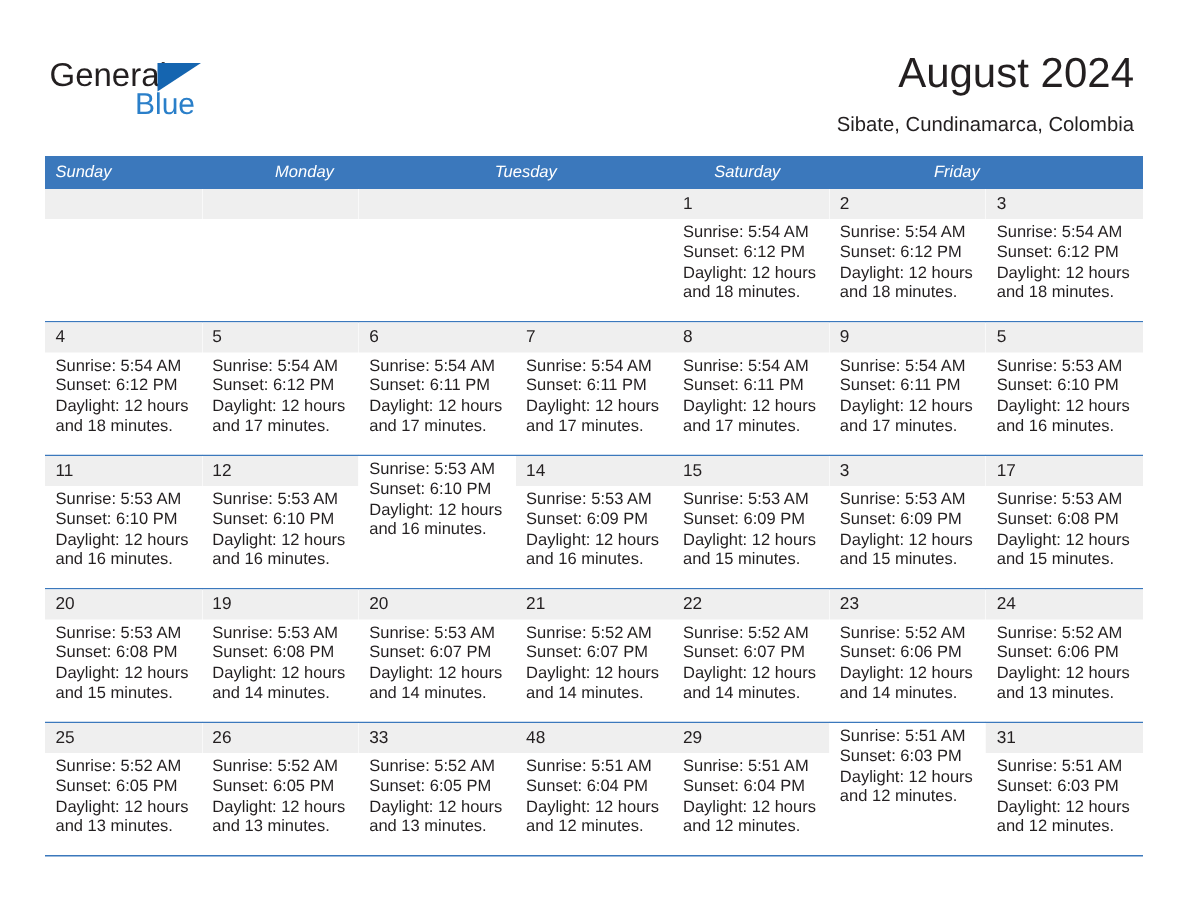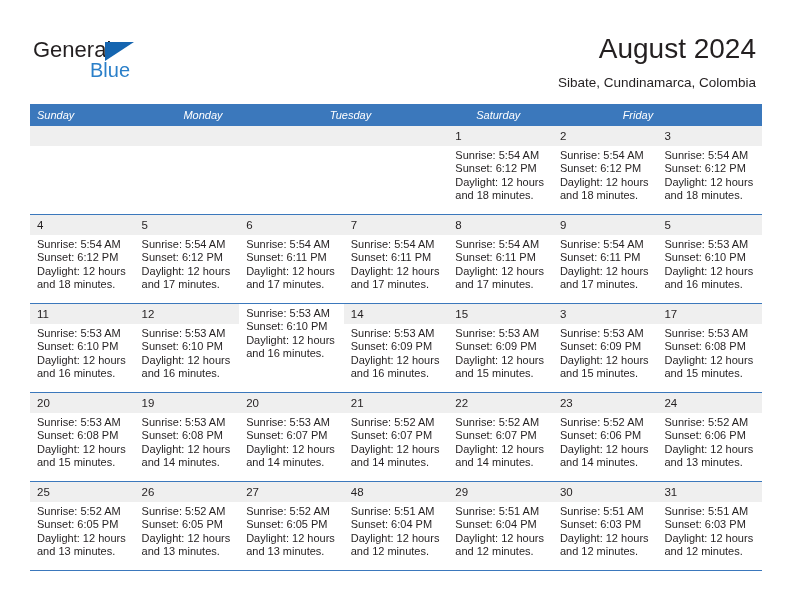--- a/index.html
+++ b/index.html
@@ -463,21 +463,21 @@
               <div class="day-number">26</div>
             </div>
             <div class="day-info">
               <div>Sunrise: 5:52 AM</div>
               <div>Sunset: 6:05 PM</div>
               <div class="wrap">Daylight: 12 hours and 13 minutes.</div>
             </div>
           </div>
           <div class="day-cell">
             <div class="day-band">
-              <div class="day-number">27</div>
+              <div class="day-number">33</div>
             </div>
             <div class="day-info">
               <div>Sunrise: 5:52 AM</div>
               <div>Sunset: 6:05 PM</div>
               <div class="wrap">Daylight: 12 hours and 13 minutes.</div>
             </div>
           </div>
           <div class="day-cell">
             <div class="day-band">
               <div class="day-number">48</div>
@@ -492,23 +492,20 @@
             <div class="day-band">
               <div class="day-number">29</div>
             </div>
             <div class="day-info">
               <div>Sunrise: 5:51 AM</div>
               <div>Sunset: 6:04 PM</div>
               <div class="wrap">Daylight: 12 hours and 12 minutes.</div>
             </div>
           </div>
           <div class="day-cell">
-            <div class="day-band">
-              <div class="day-number">30</div>
-            </div>
             <div class="day-info">
               <div>Sunrise: 5:51 AM</div>
               <div>Sunset: 6:03 PM</div>
               <div class="wrap">Daylight: 12 hours and 12 minutes.</div>
             </div>
           </div>
           <div class="day-cell">
             <div class="day-band">
               <div class="day-number">31</div>
             </div>

